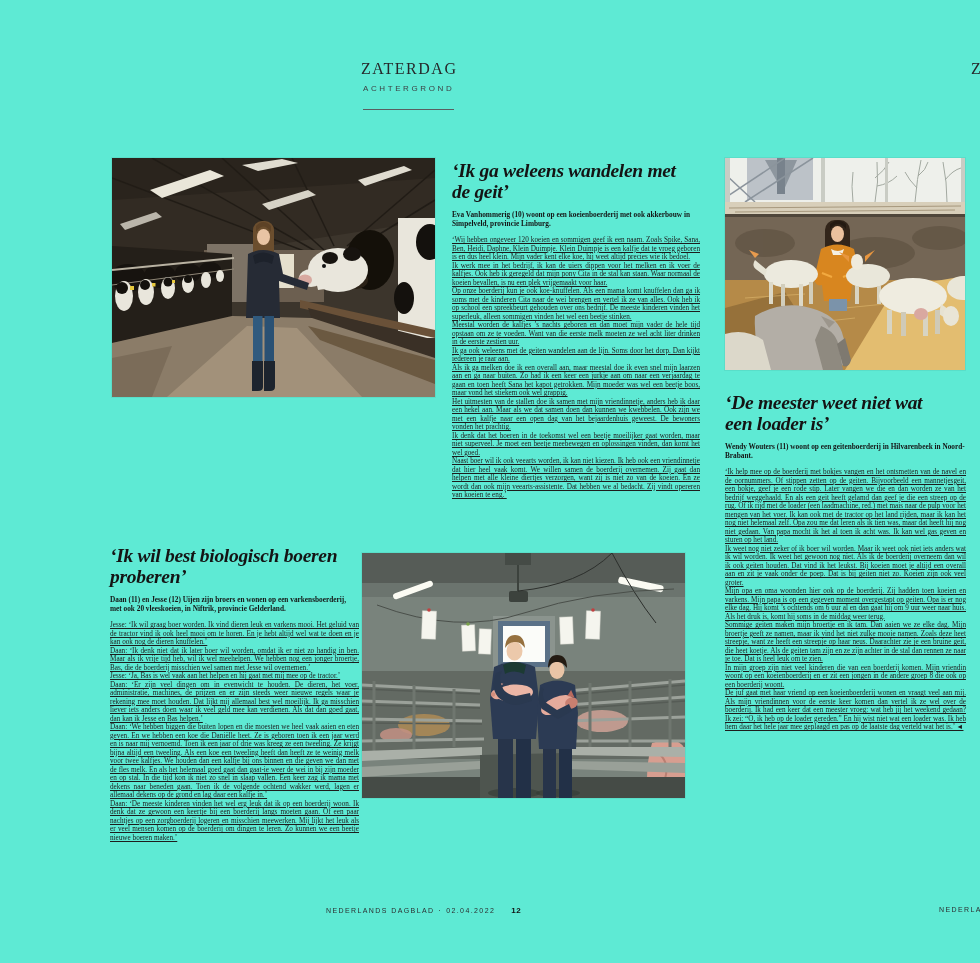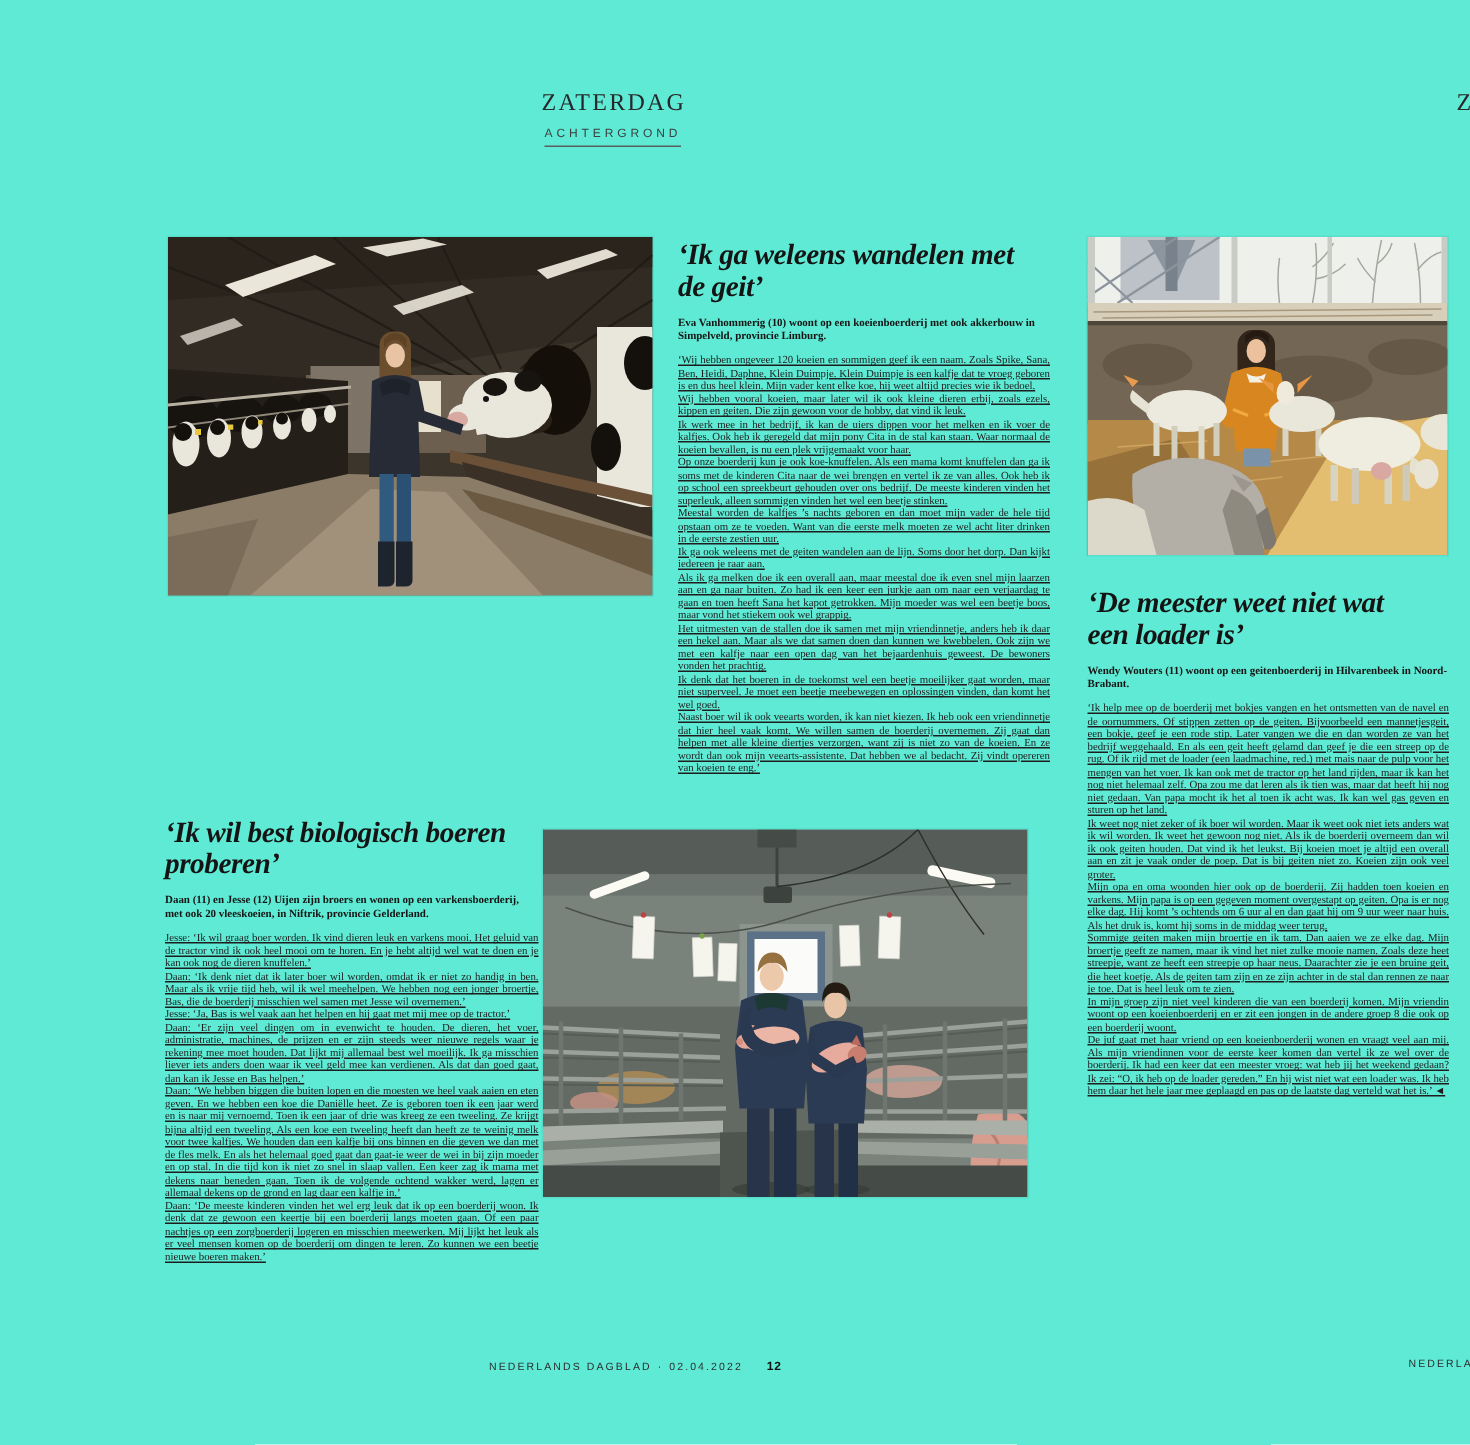--- a/index.html
+++ b/index.html
@@ -3,21 +3,21 @@
 <meta charset="utf-8">
 <style>
   html,body{margin:0;padding:0;background:#fff;}
   .page{position:relative;width:980px;height:963px;background:#5eead4;overflow:hidden;
         font-family:"Liberation Serif",serif;color:#1b1b1b;}
   
   .section-title{position:absolute;left:361px;top:60px;font-size:16px;letter-spacing:1.5px;
         color:#26282a;font-weight:500;}
   .rubric{position:absolute;left:363px;top:84px;font-family:"Liberation Sans",sans-serif;
         font-size:8px;letter-spacing:2.6px;color:#3d4144;border-bottom:1.5px solid #5a5e61;
-        padding-bottom:4px;}
+        padding-bottom:16px;}
   .edge-z{position:absolute;left:971px;top:60px;font-size:16px;letter-spacing:1.5px;color:#26282a;}
   
   .photo{position:absolute;margin:0;box-shadow:0 0 0 1px rgba(0,0,0,.05);}
   .photo svg{display:block;}
   .photo-cow{left:112px;top:158px;}
   .photo-goat{left:725px;top:158px;}
   .photo-pig{left:362px;top:553px;}
   
   .art{position:absolute;}
   .art h1{margin:0;font-style:italic;font-weight:700;font-size:19.5px;line-height:21px;
@@ -332,21 +332,20 @@
         <path d="M179 134 q-5 12 1 22 l16 10 14 -8 -3 -7 -12 6 -12 -8 q-4 -8 -1 -13 z" fill="#2a3950"></path>
       </g>
     </svg>
   </figure>
 
   <article class="art art-mid">
     <h1>‘Ik ga weleens wandelen met de geit’</h1>
     <p class="lead">Eva Vanhommerig (10) woont op een koeienboerderij met ook akkerbouw in Simpelveld, provincie Limburg.</p>
     <div class="body">
         <p>‘Wij hebben ongeveer 120 koeien en sommigen geef ik een naam. Zoals Spike, Sana, Ben, Heidi, Daphne, Klein Duimpje. Klein Duimpje is een kalfje dat te vroeg geboren is en dus heel klein. Mijn vader kent elke koe, hij weet altijd precies wie ik bedoel.</p>
-        <p>Wij hebben vooral koeien, maar later wil ik ook kleine dieren erbij, zoals ezels, kippen en geiten. Die zijn gewoon voor de hobby, dat vind ik leuk.</p>
         <p>Ik werk mee in het bedrijf, ik kan de uiers dippen voor het melken en ik voer de kalfjes. Ook heb ik geregeld dat mijn pony Cita in de stal kan staan. Waar normaal de koeien bevallen, is nu een plek vrijgemaakt voor haar.</p>
         <p>Op onze boerderij kun je ook koe-knuffelen. Als een mama komt knuffelen dan ga ik soms met de kinderen Cita naar de wei brengen en vertel ik ze van alles. Ook heb ik op school een spreekbeurt gehouden over ons bedrijf. De meeste kinderen vinden het superleuk, alleen sommigen vinden het wel een beetje stinken.</p>
         <p>Meestal worden de kalfjes ’s nachts geboren en dan moet mijn vader de hele tijd opstaan om ze te voeden. Want van die eerste melk moeten ze wel acht liter drinken in de eerste zestien uur.</p>
         <p>Ik ga ook weleens met de geiten wandelen aan de lijn. Soms door het dorp. Dan kijkt iedereen je raar aan.</p>
         <p>Als ik ga melken doe ik een overall aan, maar meestal doe ik even snel mijn laarzen aan en ga naar buiten. Zo had ik een keer een jurkje aan om naar een verjaardag te gaan en toen heeft Sana het kapot getrokken. Mijn moeder was wel een beetje boos, maar vond het stiekem ook wel grappig.</p>
         <p>Het uitmesten van de stallen doe ik samen met mijn vriendinnetje, anders heb ik daar een hekel aan. Maar als we dat samen doen dan kunnen we kwebbelen. Ook zijn we met een kalfje naar een open dag van het bejaardenhuis geweest. De bewoners vonden het prachtig.</p>
         <p>Ik denk dat het boeren in de toekomst wel een beetje moeilijker gaat worden, maar niet superveel. Je moet een beetje meebewegen en oplossingen vinden, dan komt het wel goed.</p>
         <p>Naast boer wil ik ook veearts worden, ik kan niet kiezen. Ik heb ook een vriendinnetje dat hier heel vaak komt. We willen samen de boerderij overnemen. Zij gaat dan helpen met alle kleine diertjes verzorgen, want zij is niet zo van de koeien. En ze wordt dan ook mijn veearts-assistente. Dat hebben we al bedacht. Zij vindt opereren van koeien te eng.’</p>
       </div>
   </article>

